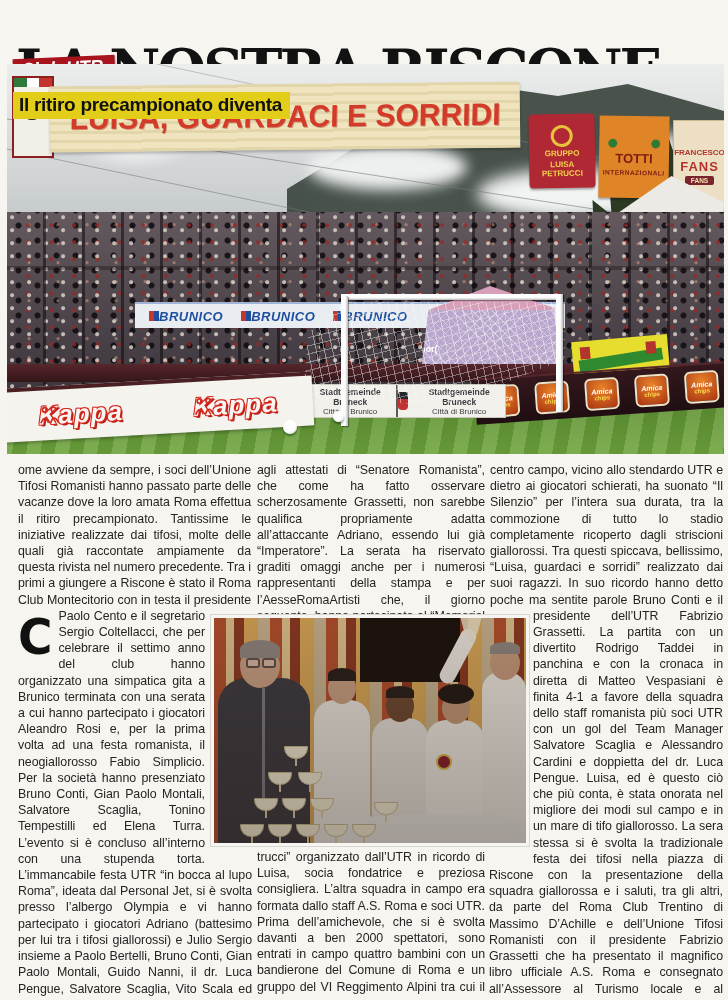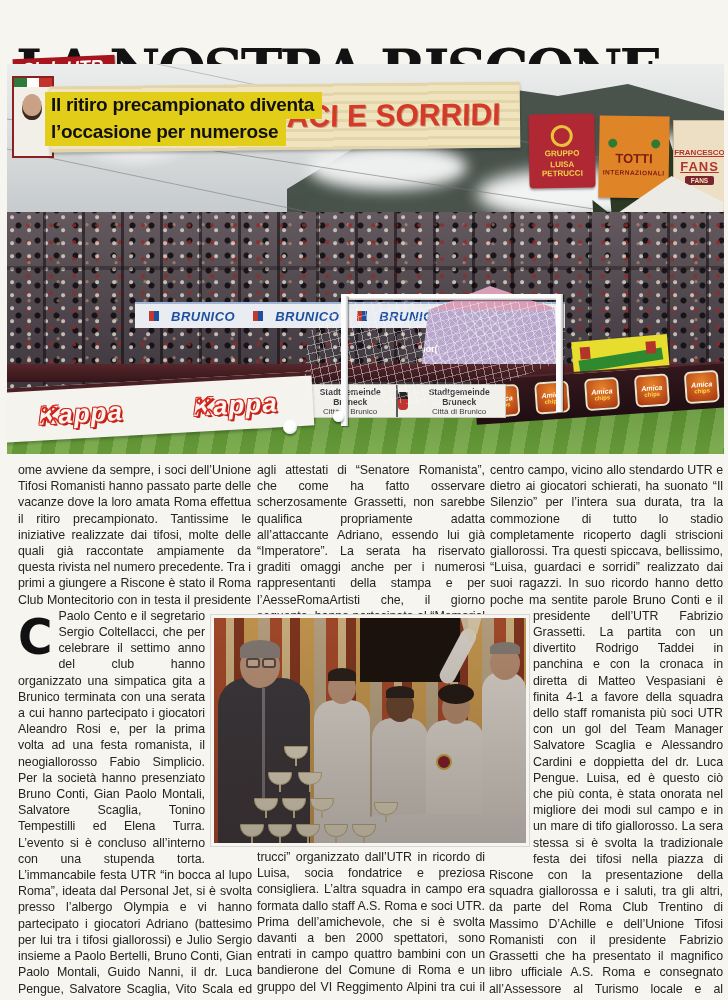--- a/index.html
+++ b/index.html
@@ -5,21 +5,21 @@
   html,body{margin:0;padding:0;background:#8a8a8a;}
   .page{position:relative;width:728px;height:1000px;background:#f7f5f0;overflow:hidden;
         font-family:"Liberation Sans",sans-serif;color:#222;}
   
   .headline{position:absolute;left:16px;top:0px;width:708px;font-family:"DejaVu Serif",serif;
             font-weight:bold;font-size:56px;line-height:62px;letter-spacing:-3px;color:#121212;
             transform:scaleY(1.06);transform-origin:top left;white-space:nowrap;}
   .badge{position:absolute;left:13px;top:57px;background:#a8141d;color:#fff;padding:1px 12px 3px 8px;
          font-style:italic;font-weight:bold;font-size:18px;transform:rotate(-2.5deg);
          box-shadow:1px 1px 0 rgba(0,0,0,.25);}
-  .standfirst{position:absolute;left:13px;top:92px;z-index:6;padding-left:32px;}
+  .standfirst{position:absolute;left:13px;top:92px;z-index:6;}
   .sfline span{display:inline-block;background:#e2ce18;color:#111;font-weight:bold;
                font-size:19px;line-height:21px;padding:2px 8px 4px 6px;letter-spacing:-0.3px;}
   .byline span{display:inline-block;background:#e2ce18;color:#111;font-weight:bold;
                font-size:13.5px;line-height:15px;padding:2px 8px 4px 6px;}
   
   .hero{position:absolute;left:7px;top:64px;width:717px;height:390px;overflow:hidden;background:#cfd3d4;}
   .hero *{position:absolute;}
   .sky{left:0;top:0;width:717px;height:260px;
        background:
         radial-gradient(90px 40px at 18% 30%,rgba(255,255,255,.9),transparent 70%),
@@ -61,39 +61,39 @@
   .banner-lupi{left:592px;top:52px;width:70px;height:82px;background:#e08428;
       display:flex;flex-direction:column;align-items:center;justify-content:center;gap:3px;
       transform:rotate(1deg);box-shadow:0 2px 2px rgba(0,0,0,.3);}
   .banner-lupi .dots{position:static;display:flex;gap:34px;}
   .banner-lupi .dots i{position:static;width:9px;height:9px;background:#2f7a33;border-radius:50%;}
   .banner-lupi b{position:static;color:#7d1d12;font-size:13px;}
   .banner-lupi small{position:static;color:#7d1d12;font-size:6.5px;font-weight:bold;letter-spacing:.5px;}
   .banner-totti{left:666px;top:56px;width:51px;height:90px;background:#ecdfc4;border:1px solid #c9b890;
       display:flex;flex-direction:column;align-items:center;justify-content:center;gap:2px;
       box-shadow:0 2px 2px rgba(0,0,0,.3);}
-  .banner-totti b{position:static;color:#b3342a;font-size:8px;text-decoration:underline;}
+  .banner-totti b{position:static;color:#b3342a;font-size:8px;}
   .banner-totti .big{font-size:13px;letter-spacing:1px;}
   .banner-totti em{position:static;background:#7a2430;color:#f3e3b0;font-style:normal;font-size:6.5px;
       font-weight:bold;padding:1px 6px;border-radius:2px;}
   .tent-white{left:612px;top:112px;width:105px;height:66px;background:#eceae5;
       clip-path:polygon(0 55%,50% 0,100% 40%,96% 100%,6% 100%);box-shadow:0 2px 2px rgba(0,0,0,.2);}
   .crowd{left:0;top:148px;width:717px;height:186px;
       background:
        radial-gradient(circle at 30% 40%,rgba(216,208,198,.85) 0 1.5px,transparent 2.5px) 0 0/17px 13px,
        radial-gradient(circle at 70% 60%,rgba(150,40,36,.8) 0 1.5px,transparent 2.5px) 5px 3px/23px 17px,
        radial-gradient(circle at 45% 30%,rgba(220,160,130,.5) 0 1.2px,transparent 2px) 9px 7px/29px 19px,
        radial-gradient(circle at 50% 50%,rgba(18,14,18,.9) 0 2.5px,transparent 3.5px) 2px 6px/19px 15px,
        linear-gradient(#63595e,#3c353c);}
   .fence{left:0;top:148px;width:717px;height:186px;
       background:repeating-linear-gradient(90deg,transparent 0 36px,rgba(15,10,14,.55) 36px 39px),
                  linear-gradient(transparent 0 54px,rgba(20,12,14,.35) 54px 58px,transparent 58px);}
   .brunico-row{left:128px;top:238px;width:430px;height:26px;background:#e9edf2;border-top:2px solid #9fb4d6;
       display:flex;align-items:center;gap:18px;padding-left:14px;box-sizing:border-box;overflow:hidden;}
-  .brunico{position:static;display:flex;align-items:center;gap:12px;}
+  .brunico{position:static;display:flex;align-items:center;gap:0;}
   .brunico i{position:static;width:10px;height:10px;background:linear-gradient(90deg,#c23a2e 50%,#1d4f9e 50%);}
   .brunico b{position:static;color:#1d4f9e;font-style:italic;font-size:13px;letter-spacing:.5px;}
   .pink-tent{left:413px;top:222px;width:140px;height:92px;
       background:linear-gradient(#d8a0b8 0 26%,#b9a6cc 26% 100%);
       clip-path:polygon(6% 26%,50% 0,96% 24%,100% 100%,0 100%);}
   .pink-tent .mesh{left:0;top:24px;width:140px;height:68px;
       background:repeating-linear-gradient(45deg,rgba(255,255,255,.35) 0 1px,transparent 1px 7px),
                  repeating-linear-gradient(-45deg,rgba(255,255,255,.3) 0 1px,transparent 1px 7px);}
   .pink-tent small{left:0;top:58px;color:#fff;font-size:9px;font-weight:bold;}
   .rail{left:0;top:300px;width:717px;height:18px;background:linear-gradient(#57262b,#33161a);}
@@ -195,21 +195,20 @@
 </head>
 <body>
 
 <div class="page" data-interactable="false">
 
   <h1 class="headline" data-interactable="false">LA NOSTRA RISCONE</h1>
   <div class="badge" data-interactable="false">Club UTR</div>
 
   <div class="standfirst" data-interactable="false">
     <div class="sfline" data-interactable="false"><span data-interactable="false">Il ritiro precampionato diventa</span></div>
-    <div class="sfline" data-interactable="false"><span data-interactable="false">l’occasione per numerose</span></div>
   </div>
 
   <div class="hero" data-interactable="false">
     <div class="sky" data-interactable="false"></div>
     <div class="mountain" data-interactable="false"></div>
     <div class="fog1" data-interactable="false"></div>
     <div class="fog2" data-interactable="false"></div>
     <div class="fog3" data-interactable="false"></div>
     <svg class="wires" data-interactable="false" width="717" height="260" viewBox="0 0 717 260">
       <line x1="0" y1="55" x2="717" y2="165" stroke="#777" stroke-width="1" opacity=".6"></line>

